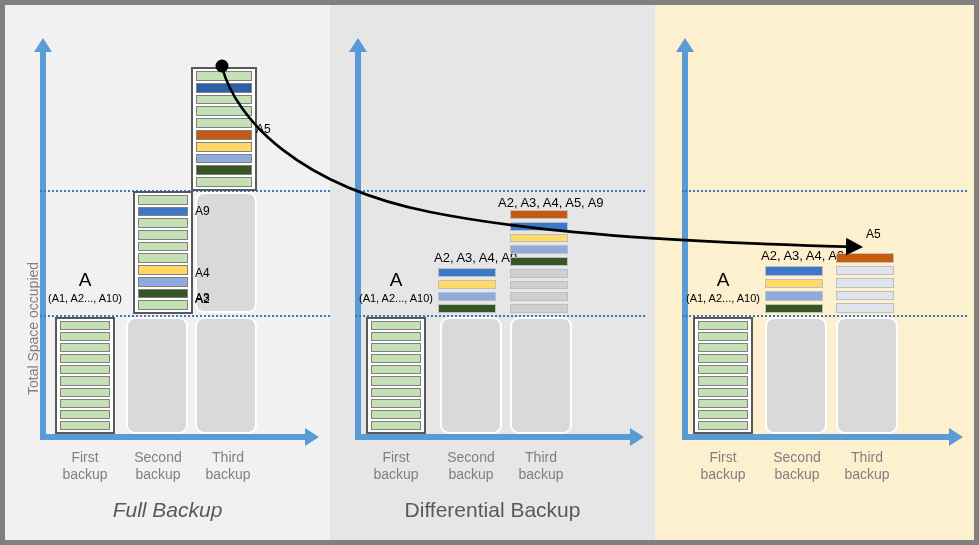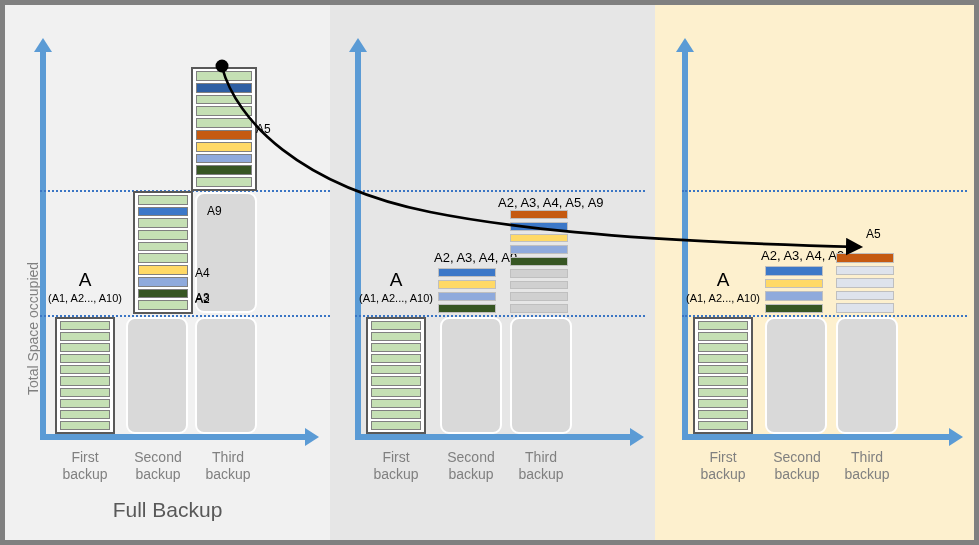--- a/index.html
+++ b/index.html
@@ -76,21 +76,21 @@
         <div class="slot" style="height: 9.7px; background: rgb(60, 120, 200);"></div>
         <div class="slot" style="height: 9.7px; background: rgb(197, 224, 180);"></div>
         <div class="slot" style="height: 9.7px; background: rgb(197, 224, 180);"></div>
         <div class="slot" style="height: 9.7px; background: rgb(197, 224, 180);"></div>
         <div class="slot" style="height: 9.7px; background: rgb(197, 224, 180);"></div>
         <div class="slot" style="height: 9.7px; background: rgb(255, 217, 102);"></div>
         <div class="slot" style="height: 9.7px; background: rgb(143, 170, 220);"></div>
         <div class="slot" style="height: 9.7px; background: rgb(55, 86, 35);"></div>
         <div class="slot" style="height: 9.7px; background: rgb(197, 224, 180);"></div>
       </div>
-    <div class="slotlabel" style="left:202px;top:199px;">A9</div>
+    <div class="slotlabel" style="left:190px;top:199px;">A9</div>
     <div class="slotlabel" style="left:190px;top:261px;">A4</div>
     <div class="slotlabel" style="left:190px;top:286px;">A3</div>
     <div class="slotlabel" style="left:190px;top:287px;">A2</div>
 
     <div class="stack framed" style="left:186px;top:62px;width:66px;height:124px;">
         <div class="slot" style="height: 9.8px; background: rgb(197, 224, 180);"></div>
         <div class="slot" style="height: 9.8px; background: rgb(46, 95, 163);"></div>
         <div class="slot" style="height: 9.8px; background: rgb(197, 224, 180);"></div>
         <div class="slot" style="height: 9.8px; background: rgb(197, 224, 180);"></div>
         <div class="slot" style="height: 9.8px; background: rgb(197, 224, 180);"></div>
@@ -104,21 +104,21 @@
     <div class="bigA" style="left:45px;top:264px;width:70px;">A</div>
     <div class="subA" style="left:30px;top:287px;width:100px;">(A1, A2..., A10)</div>
 
     <div class="tick" style="left:45px;top:444px;width:70px;">First
 backup</div>
     <div class="tick" style="left:118px;top:444px;width:70px;">Second
 backup</div>
     <div class="tick" style="left:188px;top:444px;width:70px;">Third
 backup</div>
 
-    <div class="ptitle" style="left:0;top:493px;width:325px;">Full Backup</div>
+    <div class="ptitle" style="left:0;top:493px;width:325px;font-style:italic;">Full Backup</div>
   </div>
 
   <div class="panel" id="panel-diff">
 
     <div class="axis-v-head" style="left:19px;top:33px;"></div>
     <div class="axis-v" style="left:25px;top:44px;height:391px;"></div>
     <div class="axis-h" style="left:25px;top:429px;width:275px;"></div>
     <div class="axis-h-head" style="left:300px;top:423px;"></div>
 
     <div class="guide" style="left:25px;top:310px;width:290px;"></div>
@@ -164,20 +164,21 @@
     <div class="bigA" style="left:31px;top:264px;width:70px;">A</div>
     <div class="subA" style="left:16px;top:287px;width:100px;">(A1, A2..., A10)</div>
 
     <div class="tick" style="left:31px;top:444px;width:70px;">First
 backup</div>
     <div class="tick" style="left:106px;top:444px;width:70px;">Second
 backup</div>
     <div class="tick" style="left:176px;top:444px;width:70px;">Third
 backup</div>
 
+    <div class="ptitle" style="left:0;top:493px;width:325px;">Differential Backup</div>
   </div>
 
   <div class="panel" id="panel-incr">
 
     <div class="axis-v-head" style="left:21px;top:33px;"></div>
     <div class="axis-v" style="left:27px;top:44px;height:391px;"></div>
     <div class="axis-h" style="left:27px;top:429px;width:267px;"></div>
     <div class="axis-h-head" style="left:294px;top:423px;"></div>
 
     <div class="guide" style="left:27px;top:310px;width:285px;"></div>

